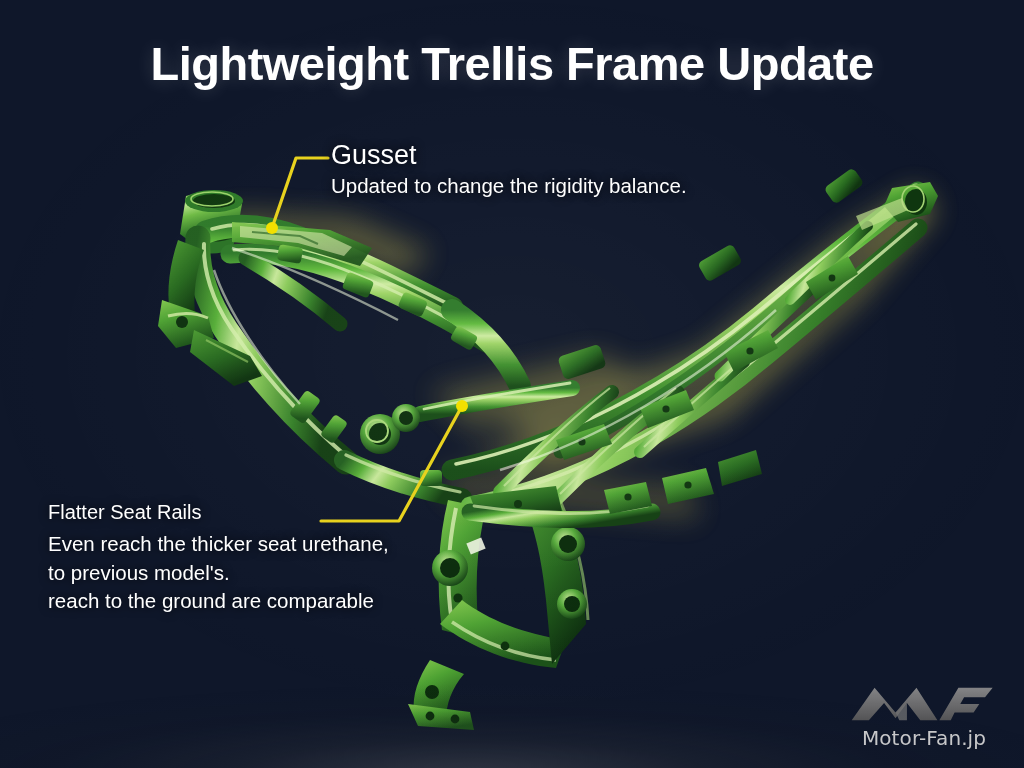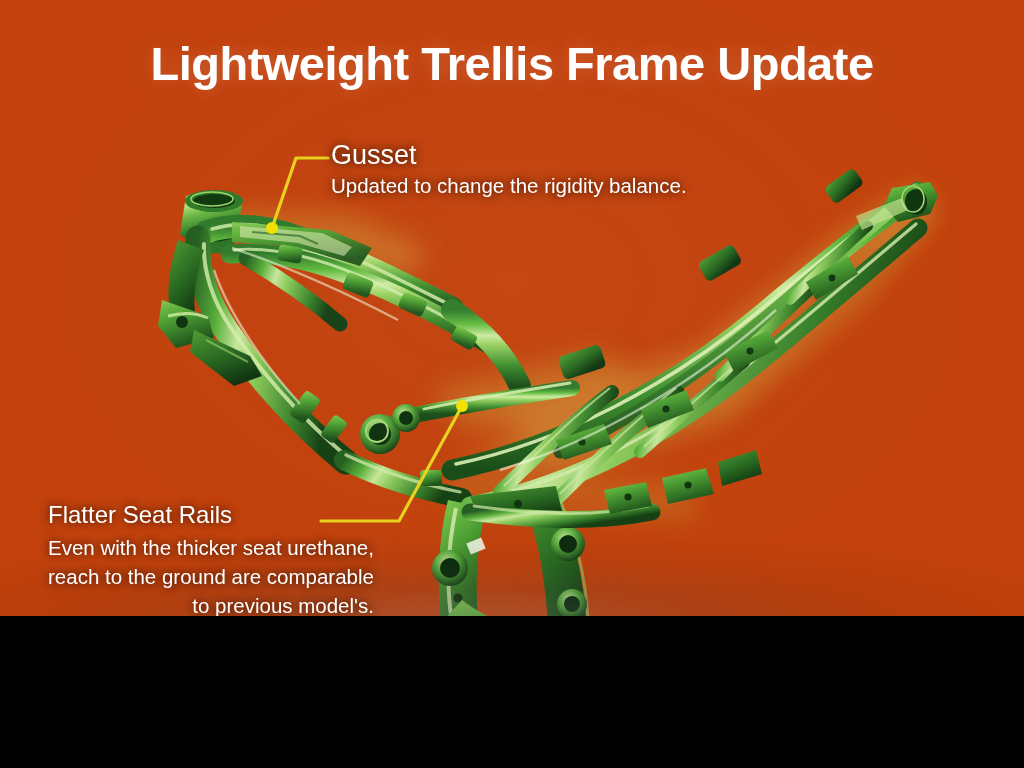--- a/index.html
+++ b/index.html
@@ -2,21 +2,21 @@
 <html><head>
 <meta charset="utf-8">
 <title>Lightweight Trellis Frame Update</title>
 <style>
   html,body{margin:0;padding:0;background:#000;}
   body{
     width:1024px;height:768px;overflow:hidden;position:relative;
     font-family:"Liberation Sans","DejaVu Sans",sans-serif;
     background:#000;
   }
-  #stage{position:absolute;inset:0;width:1024px;height:616px;background:#c2410c;overflow:hidden;}
+  #stage{position:absolute;inset:0;width:1024px;height:768px;background:#0f172a;overflow:hidden;}
 
   
   .floor{
     position:absolute;left:0;right:0;bottom:0;height:150px;
     background:radial-gradient(ellipse 620px 90px at 46% 104%,
         rgba(120,120,120,.30) 0%,
         rgba(70,70,70,.17) 38%,
         rgba(30,30,30,.06) 68%,
         rgba(0,0,0,0) 100%);
     pointer-events:none;
@@ -37,28 +37,27 @@
 
   
   .callout{position:absolute;color:#fff;}
   .callout .head{
     font-size:27px;font-weight:normal;line-height:1.05;white-space:nowrap;
     text-shadow:0 0 10px rgba(0,0,0,.9);
   }
   .callout .body{
     font-size:20.5px;font-weight:400;line-height:1.33;
     text-shadow:0 0 10px rgba(0,0,0,.9);
-    text-align:right;
   }
 
   #callout-gusset{left:331px;top:141px;}
   #callout-gusset .body{margin-top:3px;}
 
   #callout-seatrails{left:48px;top:502px;}
-  #callout-seatrails .head{font-size:24px;}
+  #callout-seatrails .head{font-size:20px;}
   #callout-seatrails .body{margin-top:7px;font-size:20.5px;line-height:1.40;}
 
   
   #leaders{position:absolute;left:0;top:0;width:1024px;height:768px;pointer-events:none;}
 
   
   #frame{position:absolute;left:0;top:0;width:1024px;height:768px;}
 
   
   .logo{
@@ -319,20 +318,35 @@
   </svg>
 
   <div class="callout" id="callout-gusset">
     <div class="head">Gusset</div>
     <div class="body">Updated to change the rigidity balance.</div>
   </div>
 
   <div class="callout" id="callout-seatrails">
     <div class="head">Flatter Seat Rails</div>
     <div class="body">
-      <div>Even with the thicker seat urethane,</div>
+      <div>Even reach the thicker seat urethane,</div>
+      <div>to previous model's.</div>
       <div>reach to the ground are comparable</div>
-      <div>to previous model's.</div>
     </div>
   </div>
 
+  <div class="logo">
+    <svg class="mark" viewBox="0 0 160 42" aria-hidden="true">
+      <defs>
+        <linearGradient id="mfg" x1="0" y1="0" x2="0" y2="1">
+          <stop offset="0%" stop-color="#8e8e8e"></stop>
+          <stop offset="100%" stop-color="#5a5a5a"></stop>
+        </linearGradient>
+      </defs>
+
+      <path d="M6,38 L30,4 L52,30 L74,4 L96,38 L78,38 L64,20 L52,36 L40,20 L24,38 Z" fill="url(#mfg)"></path>
+      <path d="M98,38 L118,4 L154,4 L146,14 L124,14 L120,21 L140,21 L134,30 L114,30 L110,38 Z" fill="url(#mfg)"></path>
+      <path d="M52,30 L64,20 L64,38 L56,38 Z" fill="#7a7a7a" opacity=".75"></path>
+    </svg>
+    <span class="word">Motor-Fan.jp</span>
+  </div>
 
 </div>
 
 </body></html>

